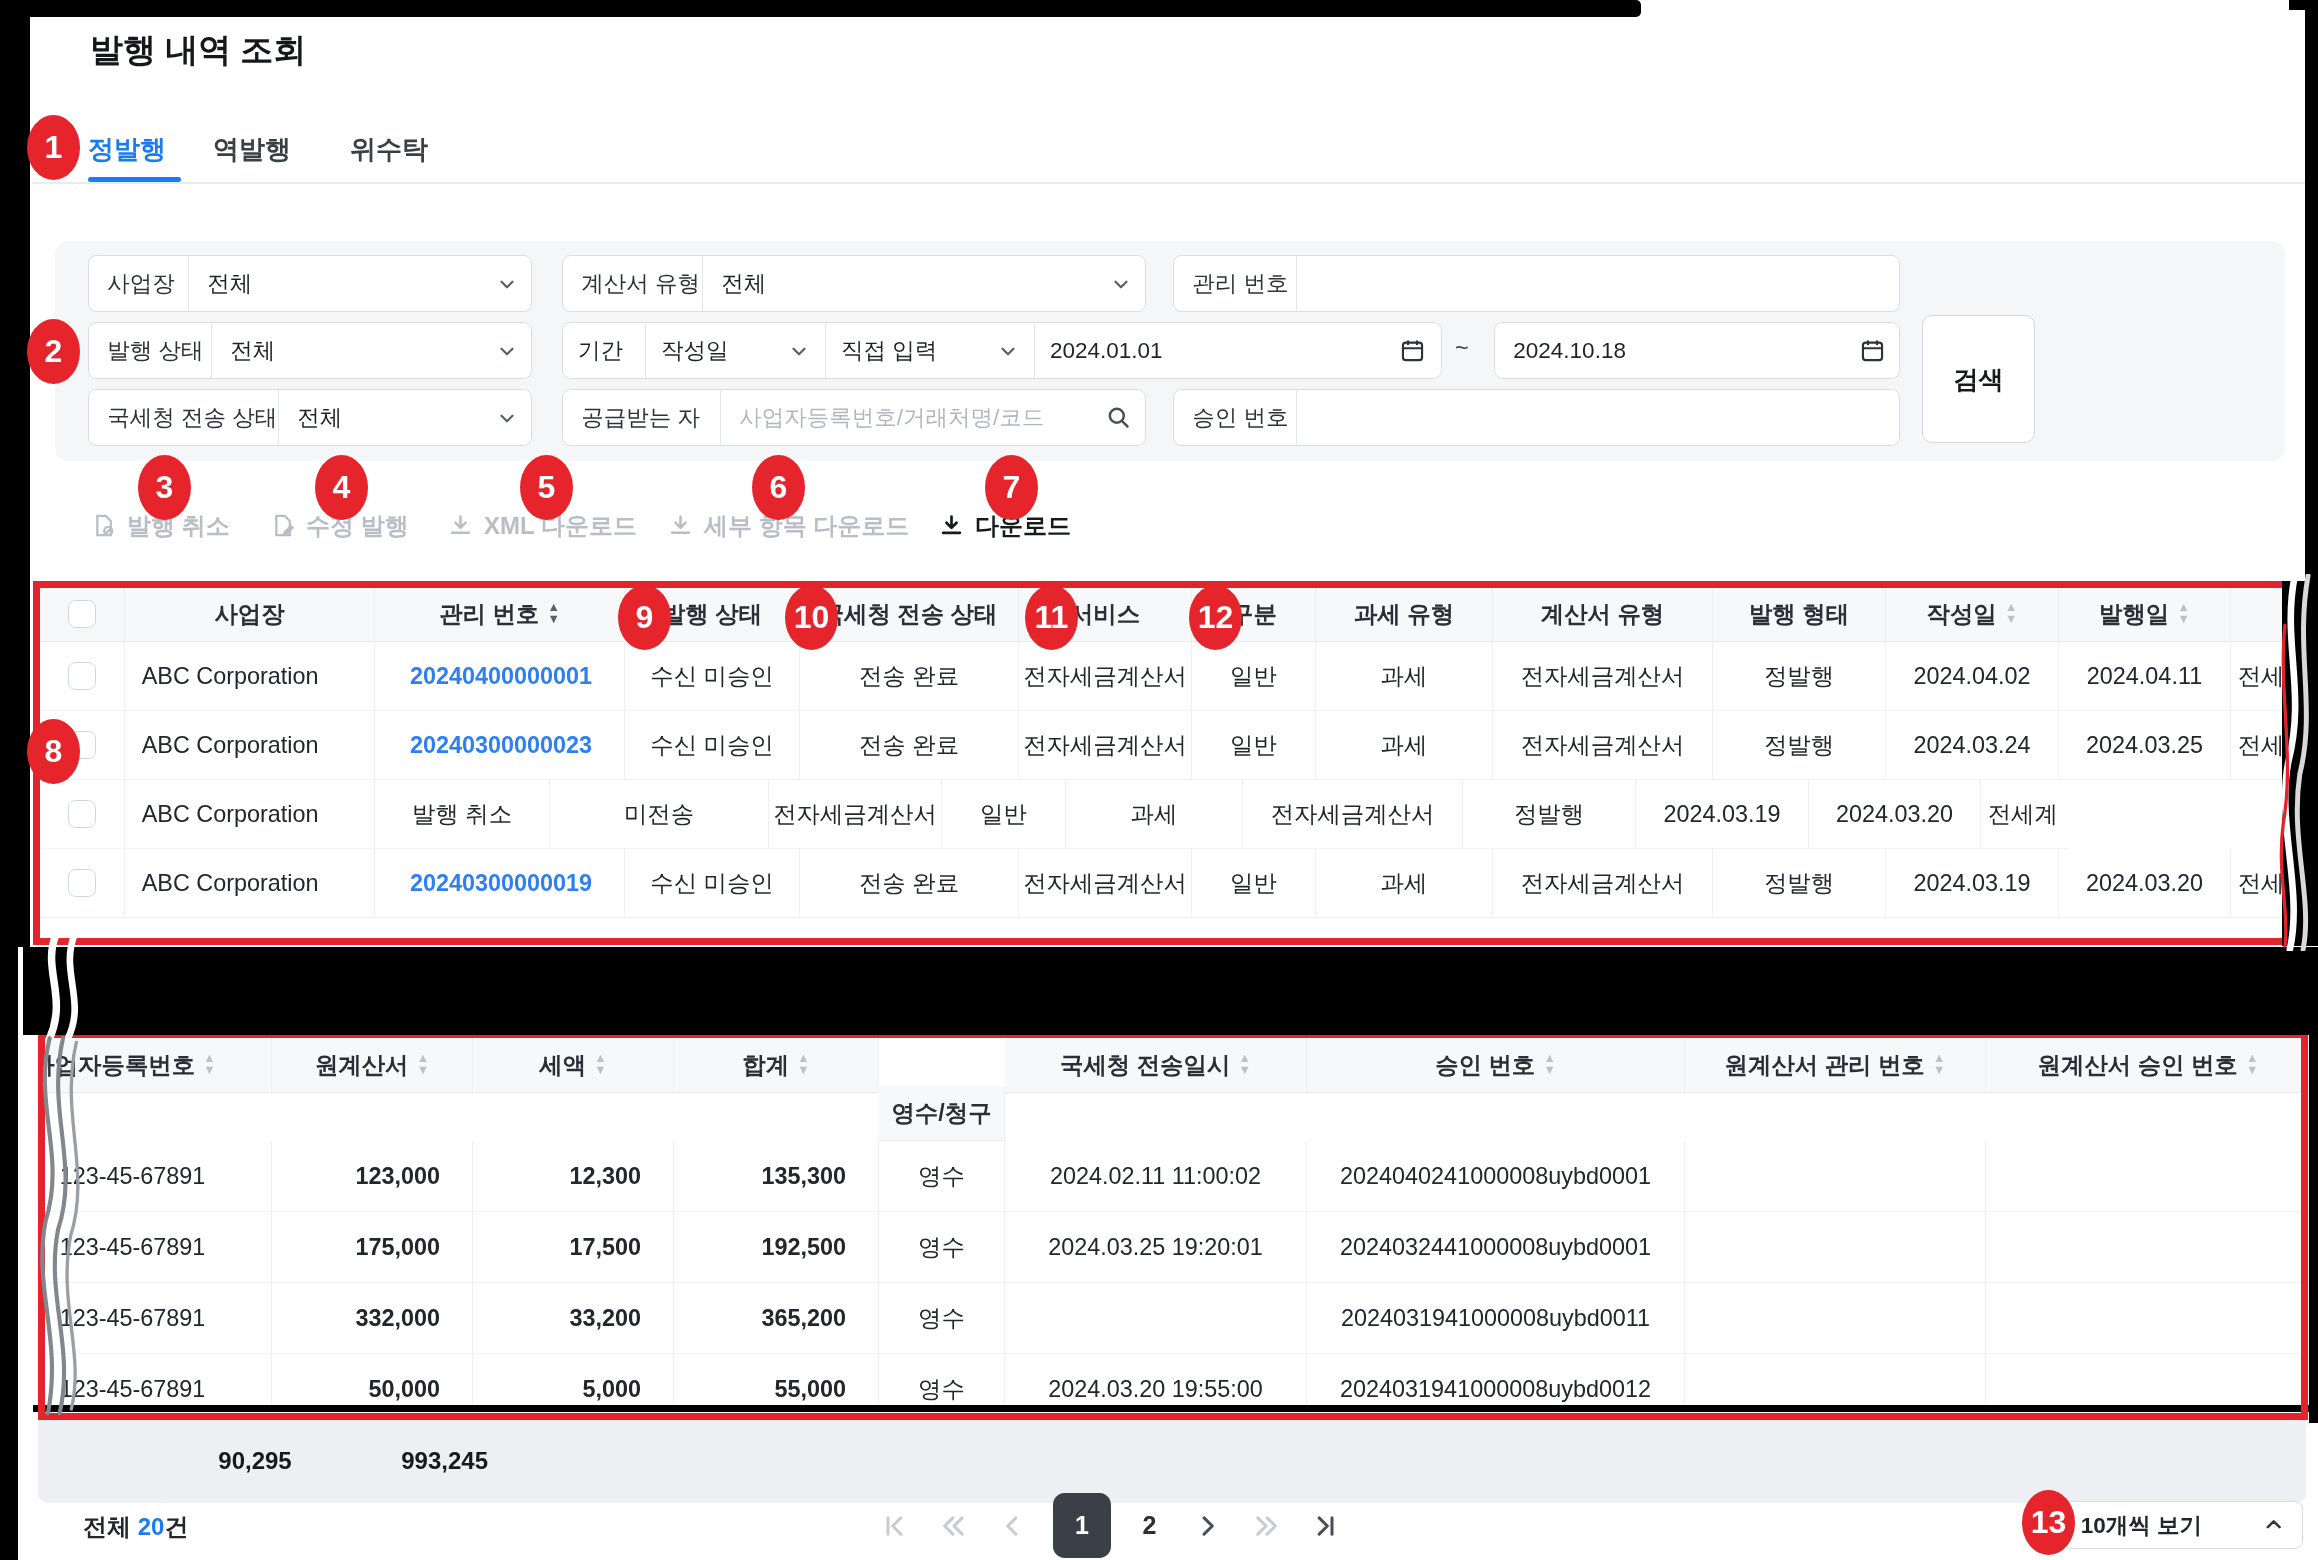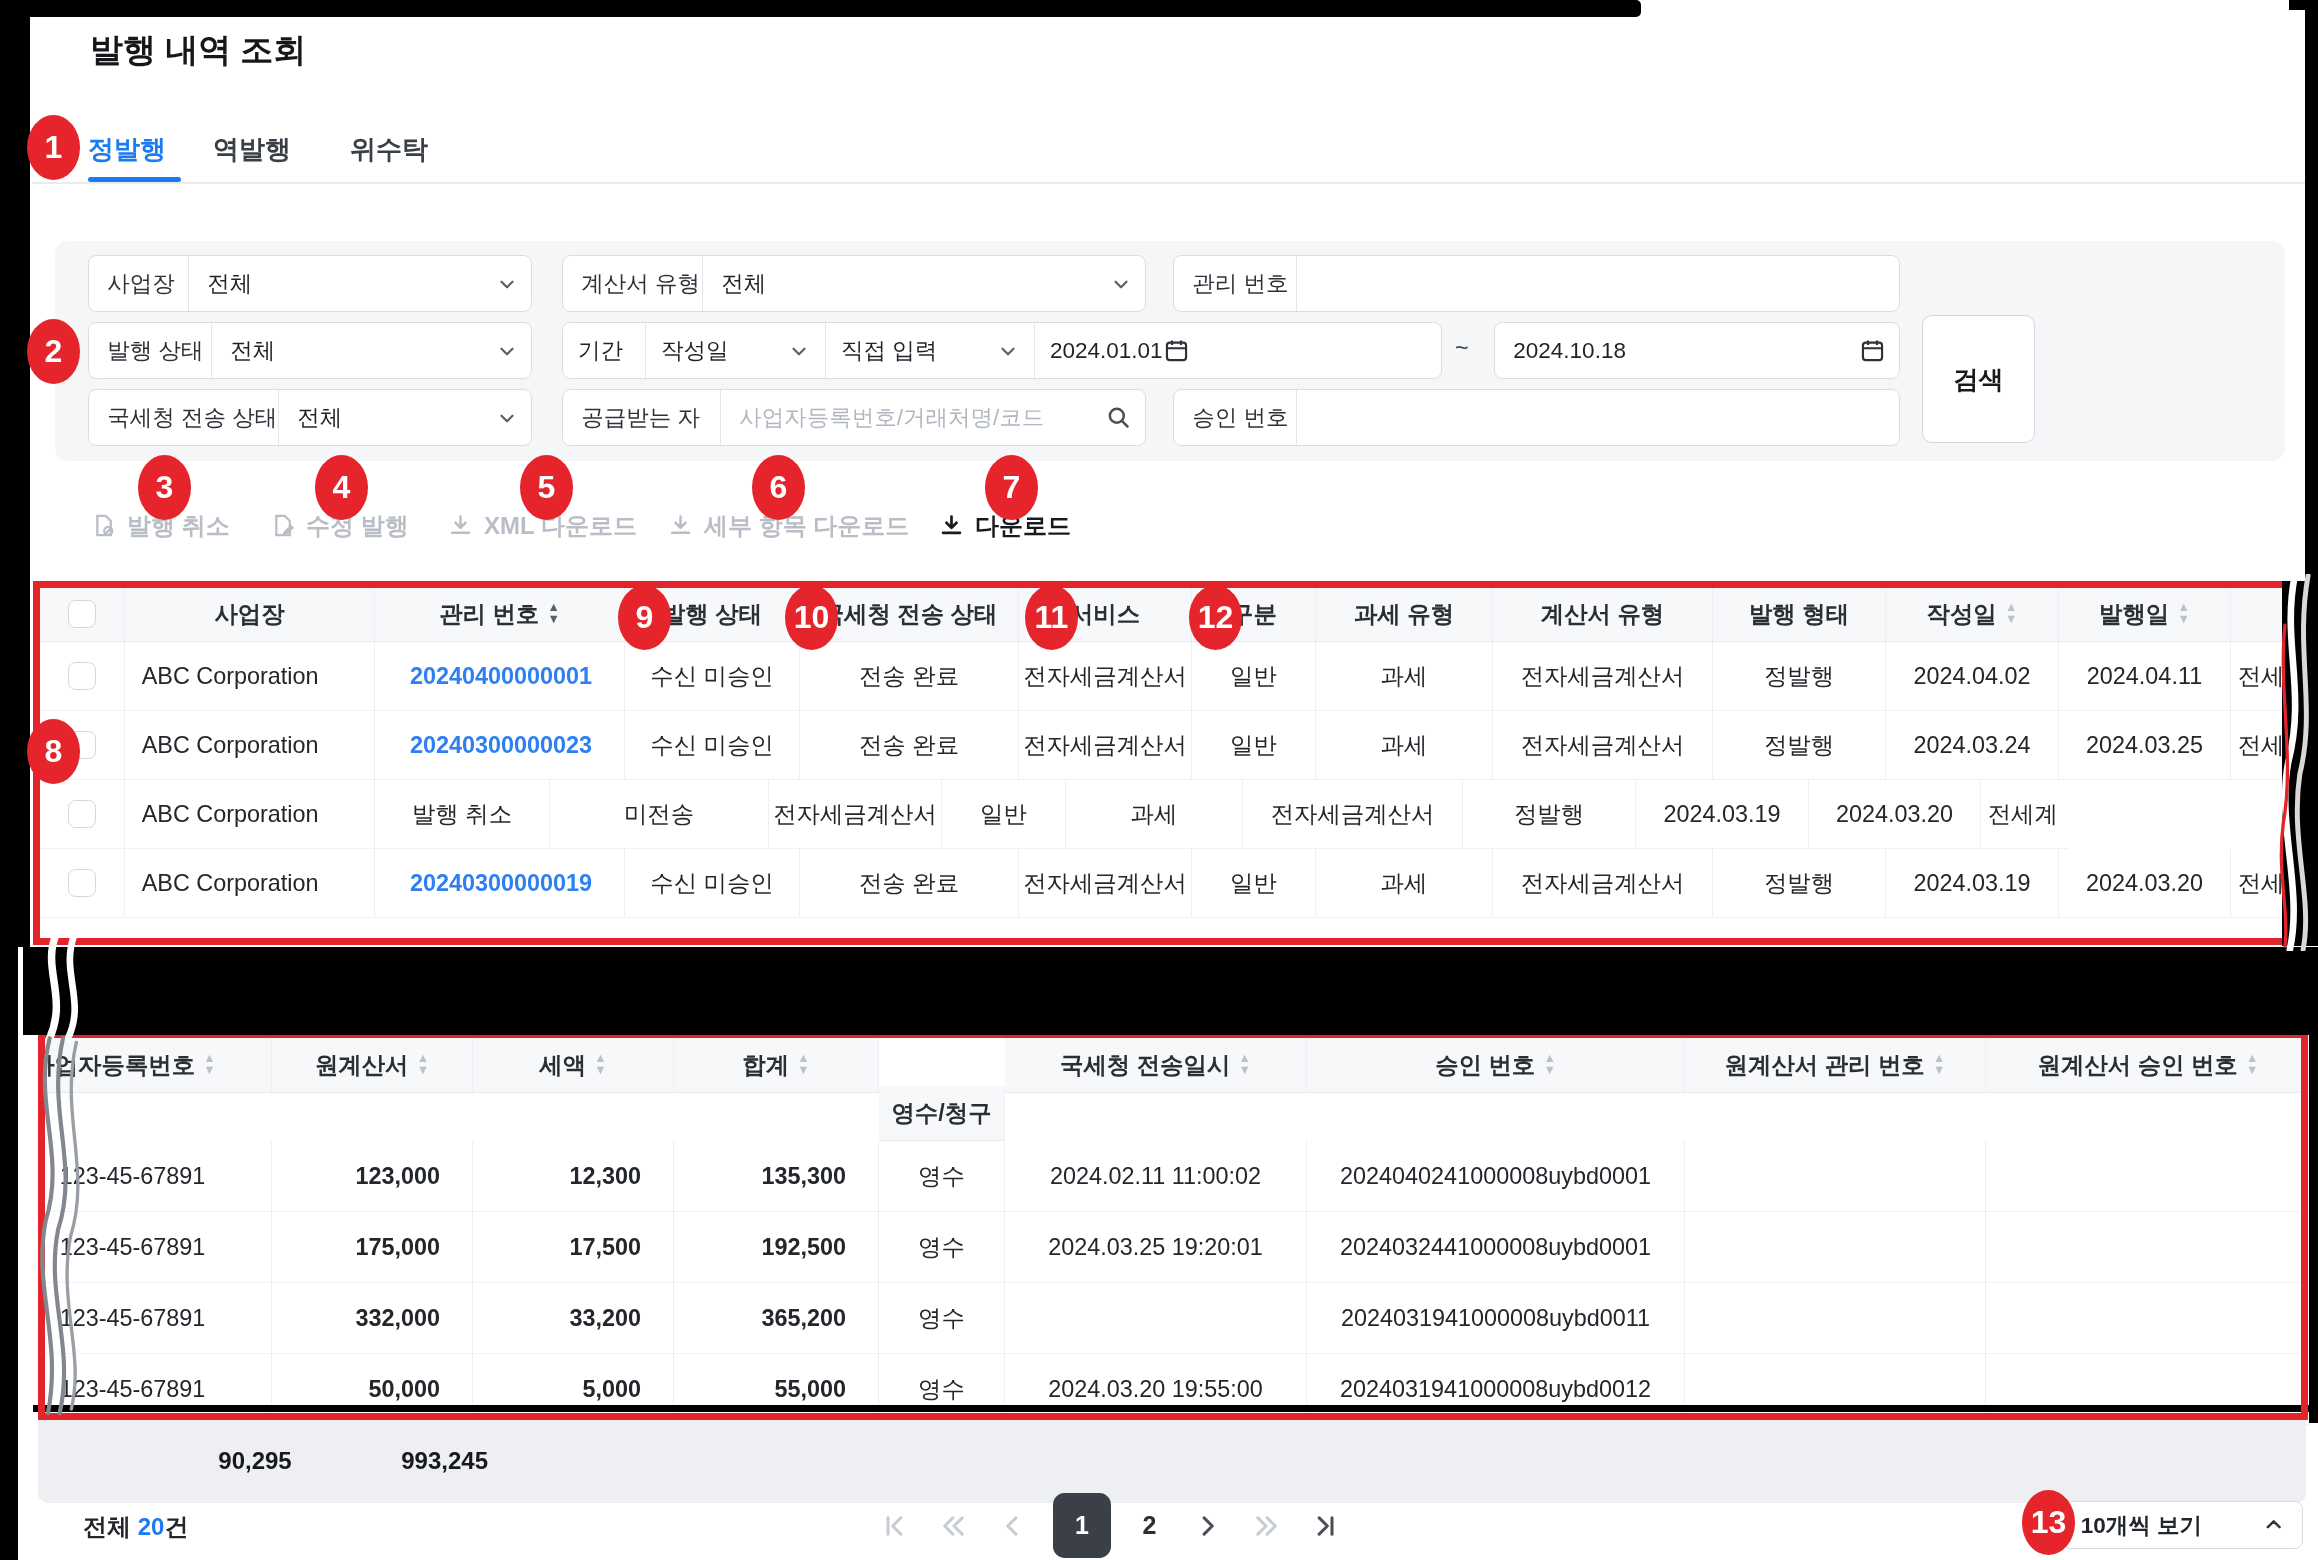--- a/index.html
+++ b/index.html
@@ -146,21 +146,21 @@
         </span>
     </div>
     <div class="seg" style="width:209px;justify-content:space-between">
       <span>직접 입력</span>
       <span style="display:flex">
           <svg width="22" height="22" viewBox="0 0 24 24">
             <path d="M6 9.5 12 15.5 18 9.5" fill="none" stroke="#596069" stroke-width="2.4" stroke-linecap="round" stroke-linejoin="round"></path>
           </svg>
         </span>
     </div>
-    <div class="seg last" style="justify-content:flex-start">
+    <div class="seg last" style="justify-content:space-between">
       <span>2024.01.01</span>
       <span style="display:flex">
           <svg width="27" height="27" viewBox="0 0 24 24" fill="none" stroke="#2d3138" stroke-width="1.9">
             <rect x="3.5" y="5" width="17" height="15.5" rx="2.5"></rect>
             <path d="M8 3v4M16 3v4M3.5 10h17"></path>
           </svg>
         </span>
     </div>
   </div>
   <div class="tilde">~</div>

